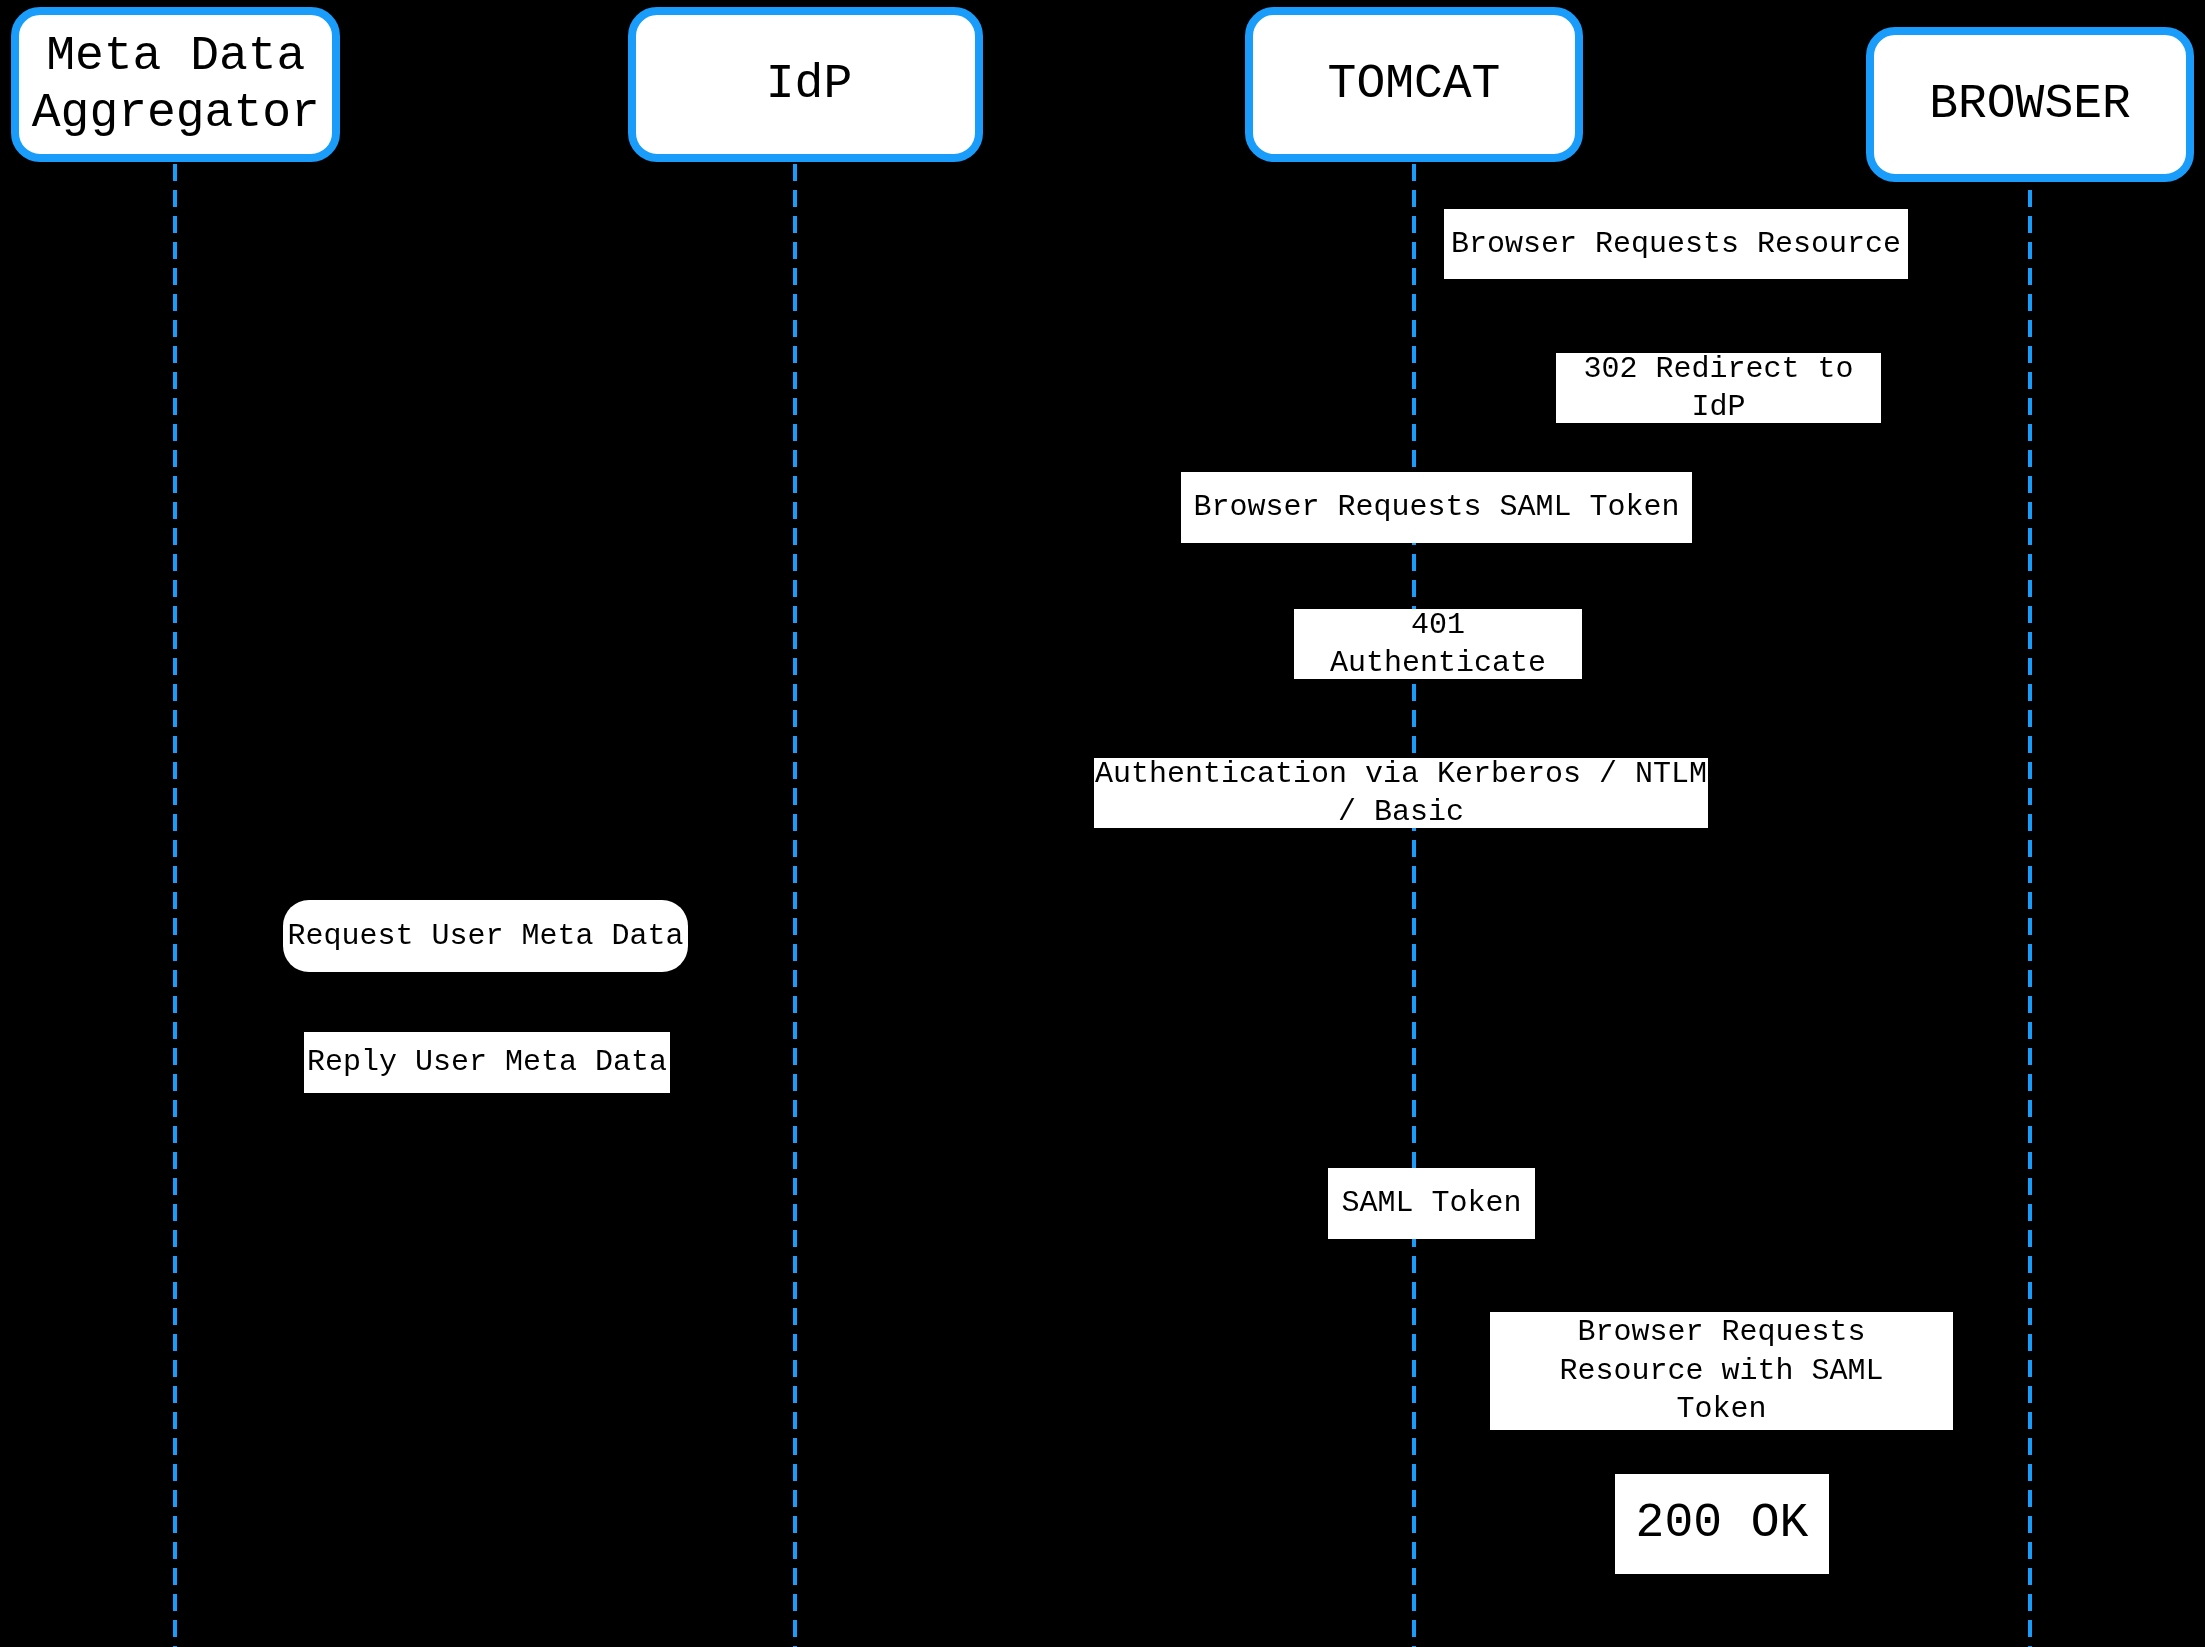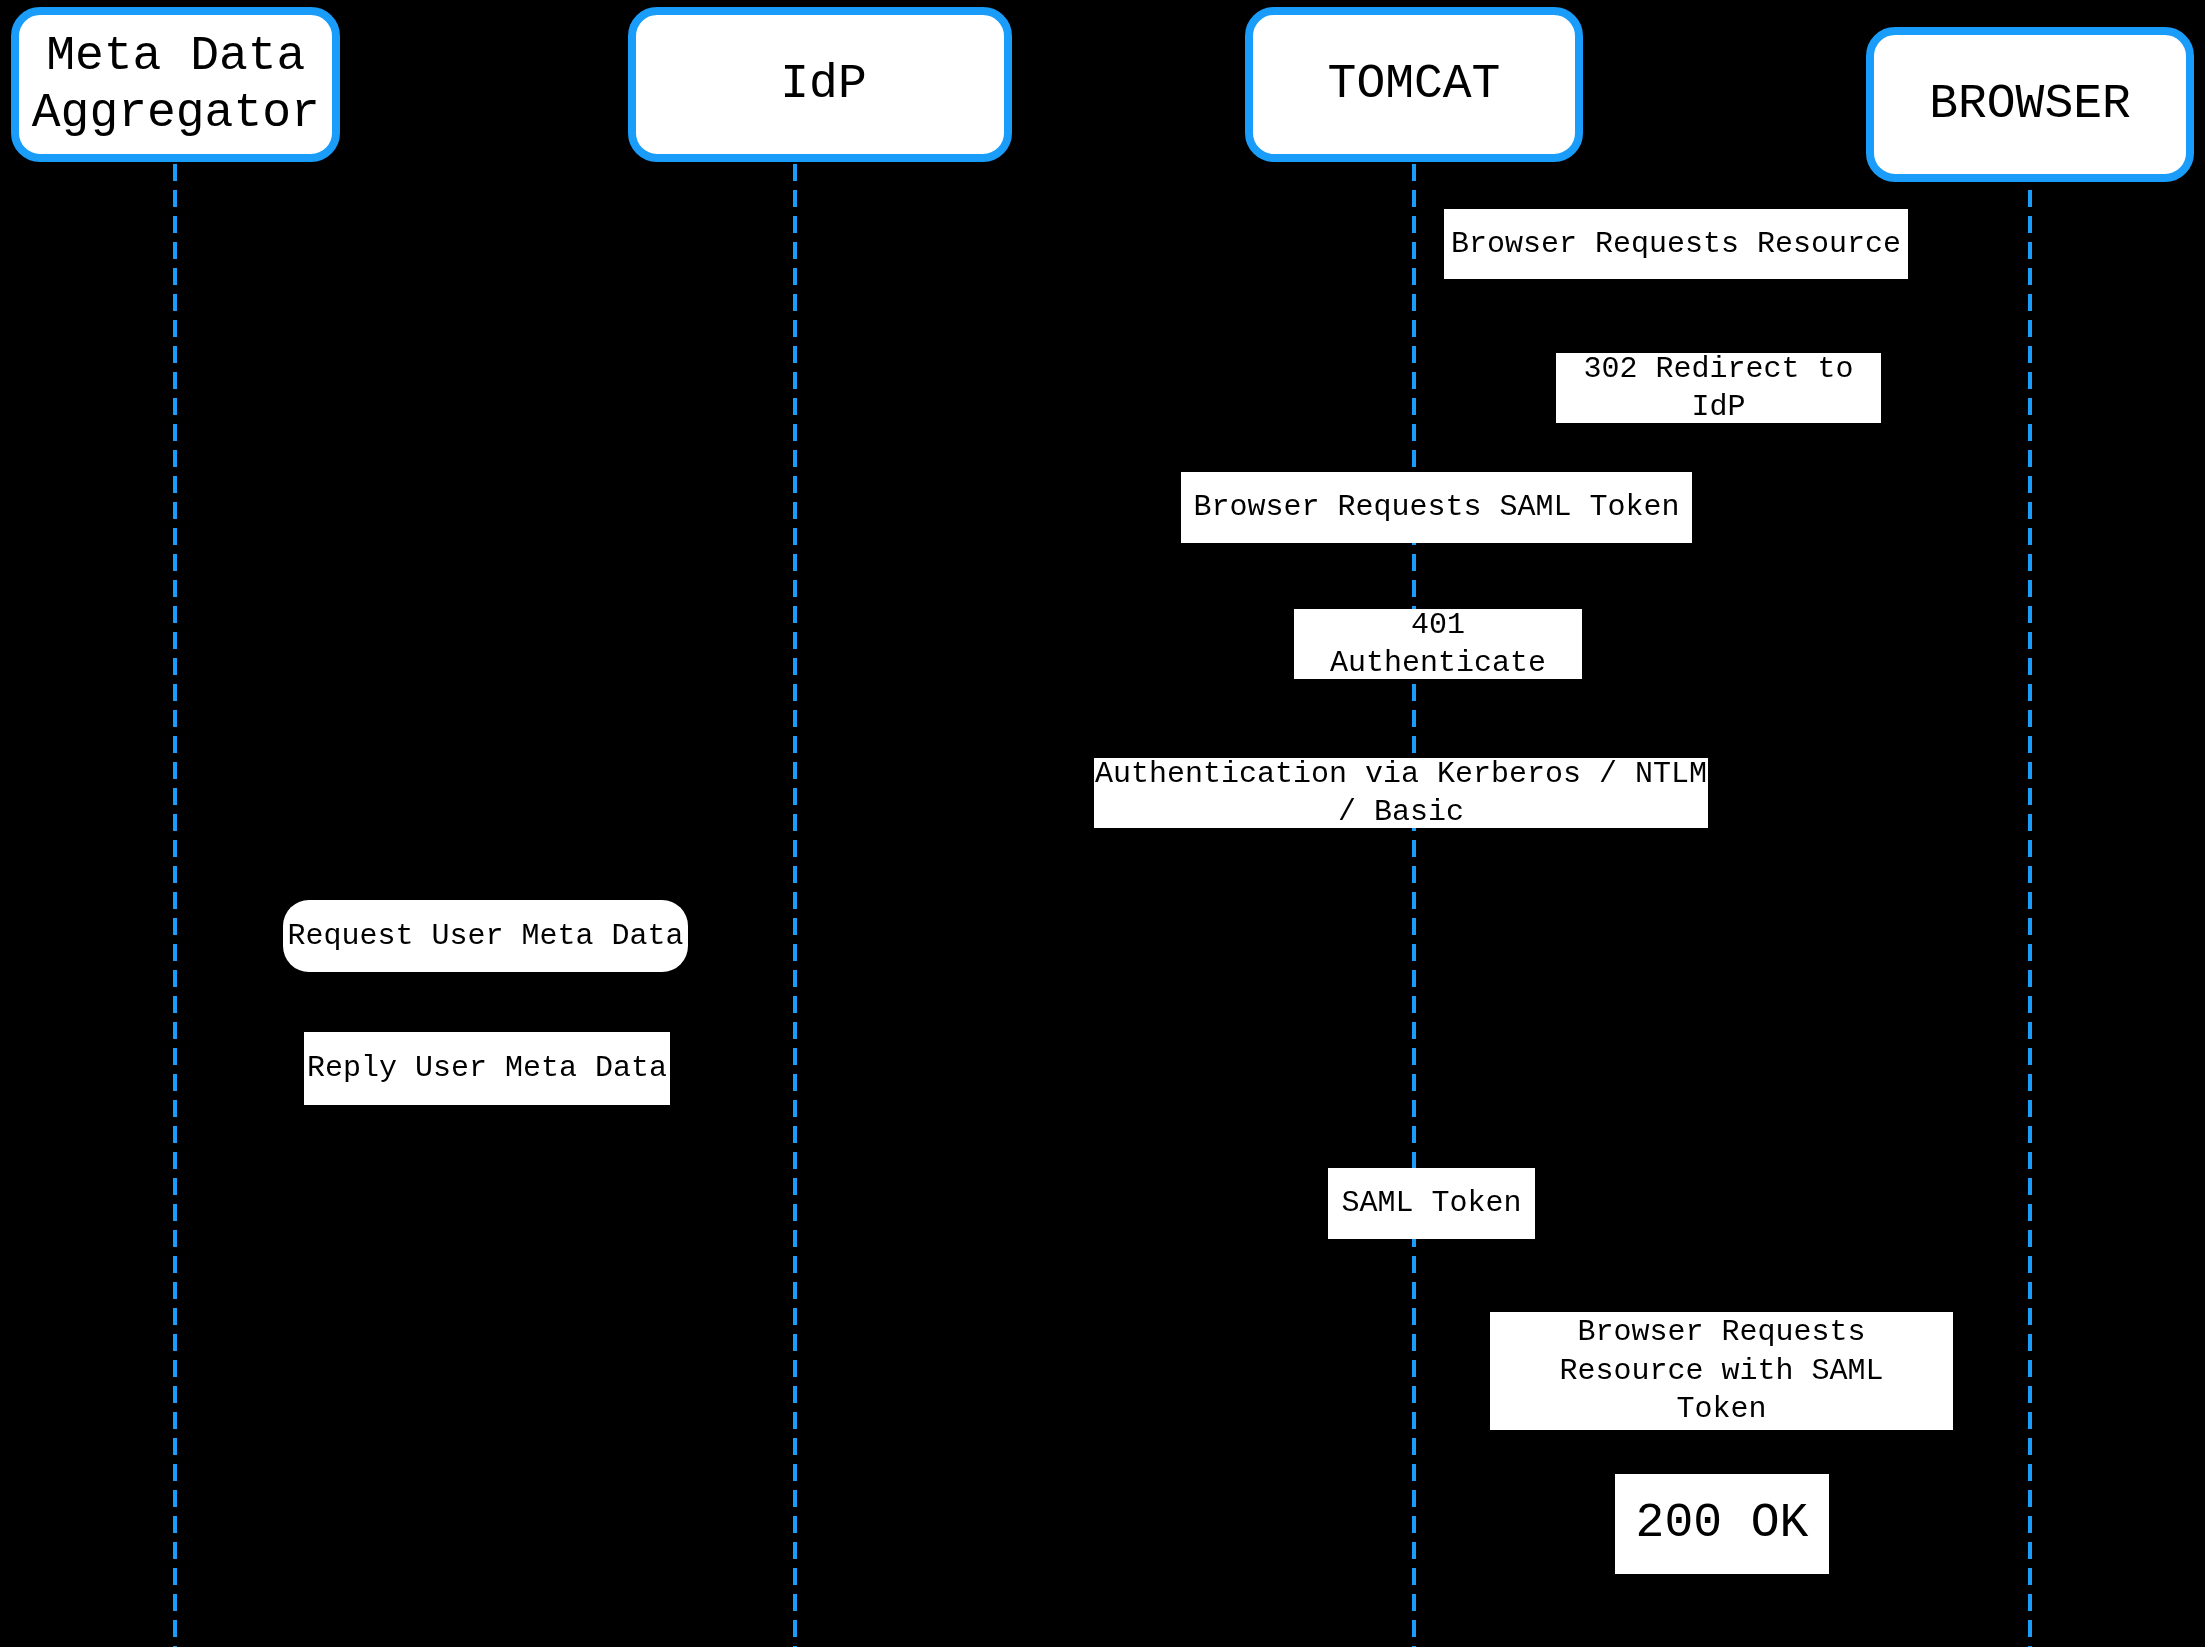--- a/index.html
+++ b/index.html
@@ -22,21 +22,21 @@
     background:var(--boxfill);
     border:8.9px solid var(--accent);
     border-radius:29px;
     box-sizing:border-box;
     display:flex;align-items:center;justify-content:center;
     text-align:center;
     color:var(--ink);
     font-size:48px;line-height:1.18;
   }
   .actor-0{left:11.3px;width:329px;}
-  .actor-1{left:628px;width:384px;padding-left:7px;}
+  .actor-1{left:628px;width:355px;padding-left:7px;}
   .actor-2{left:1245px;width:338px;}
   .actor-3{left:1866px;width:328px;margin-top:20px;}
   .actor .lbl{display:block;max-width:290px;}
   .lifeline{
     position:absolute;
     top:164px;height:1484px;width:4px;
     background:repeating-linear-gradient(to bottom,var(--accent) 0px,var(--accent) 17px,transparent 17px,transparent 26px);
   }
   .lifeline-0{left:173px;}
   .lifeline-1{left:793px;}
@@ -50,21 +50,21 @@
     text-align:center;
     font-size:30px;line-height:1.28;
     z-index:2;
   }
   .msg-0{left:1444px;top:209px;width:464px;height:70px;}
   .msg-1{left:1556px;top:353px;width:325px;height:70px;}
   .msg-2{left:1181px;top:472px;width:511px;height:71px;}
   .msg-3{left:1294px;top:609px;width:288px;height:70px;}
   .msg-4{left:1094px;top:758px;width:614px;height:70px;}
   .msg-5{left:283px;top:900px;width:405px;height:72px;border-radius:26px;}
-  .msg-6{left:304px;top:1032px;width:366px;height:73px;text-align:right;}
+  .msg-6{left:304px;top:1032px;width:366px;height:61px;text-align:right;}
   .msg-7{left:1328px;top:1168px;width:207px;height:71px;}
   .msg-8{left:1490px;top:1312px;width:463px;height:118px;}
   .msg-8 .lbl{display:block;max-width:387px;}
   .msg-9{left:1615px;top:1474px;width:214px;height:100px;font-size:48px;}
 </style>
 </head>
 <body>
 
 <div class="canvas">
 

